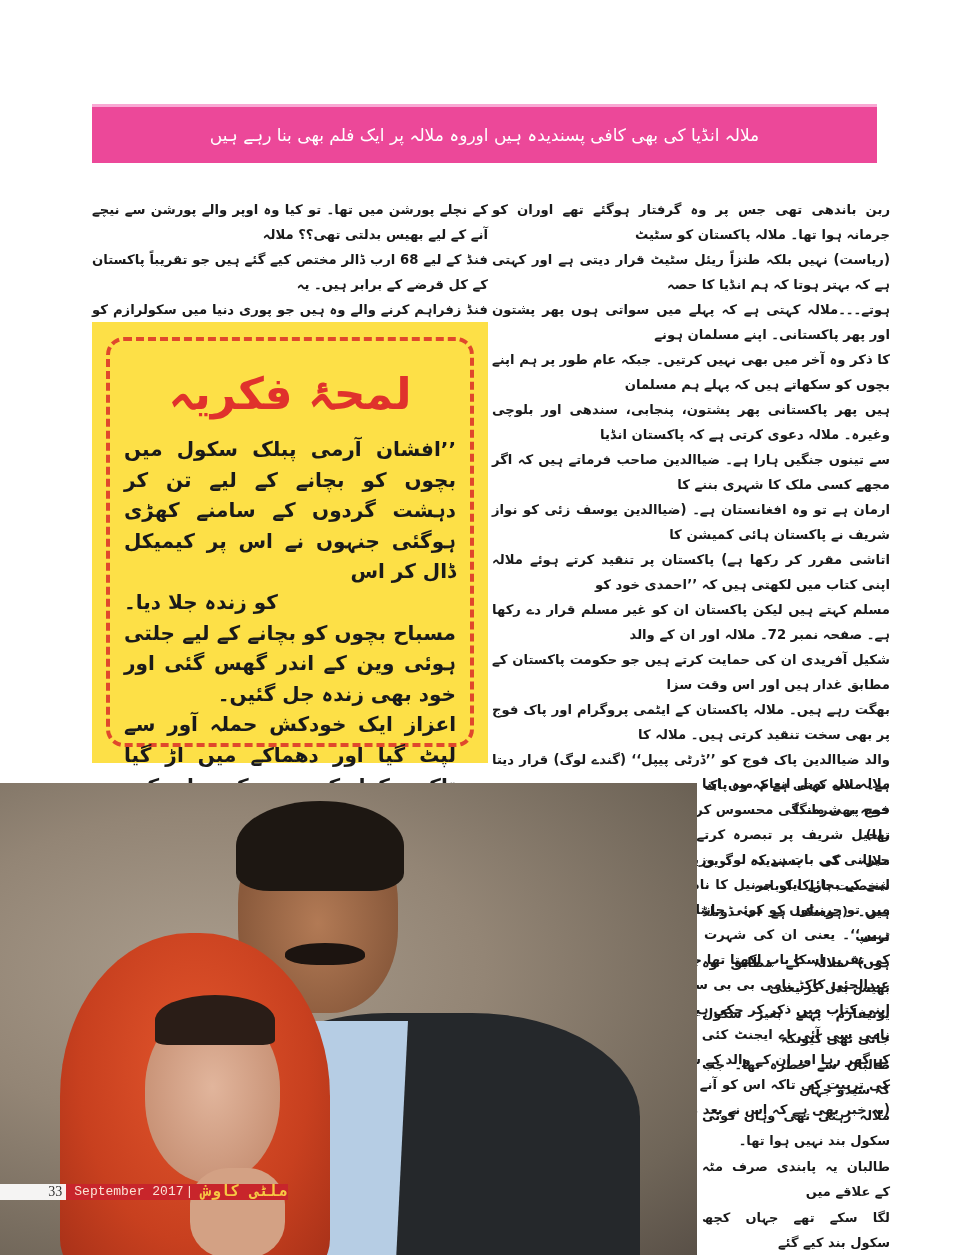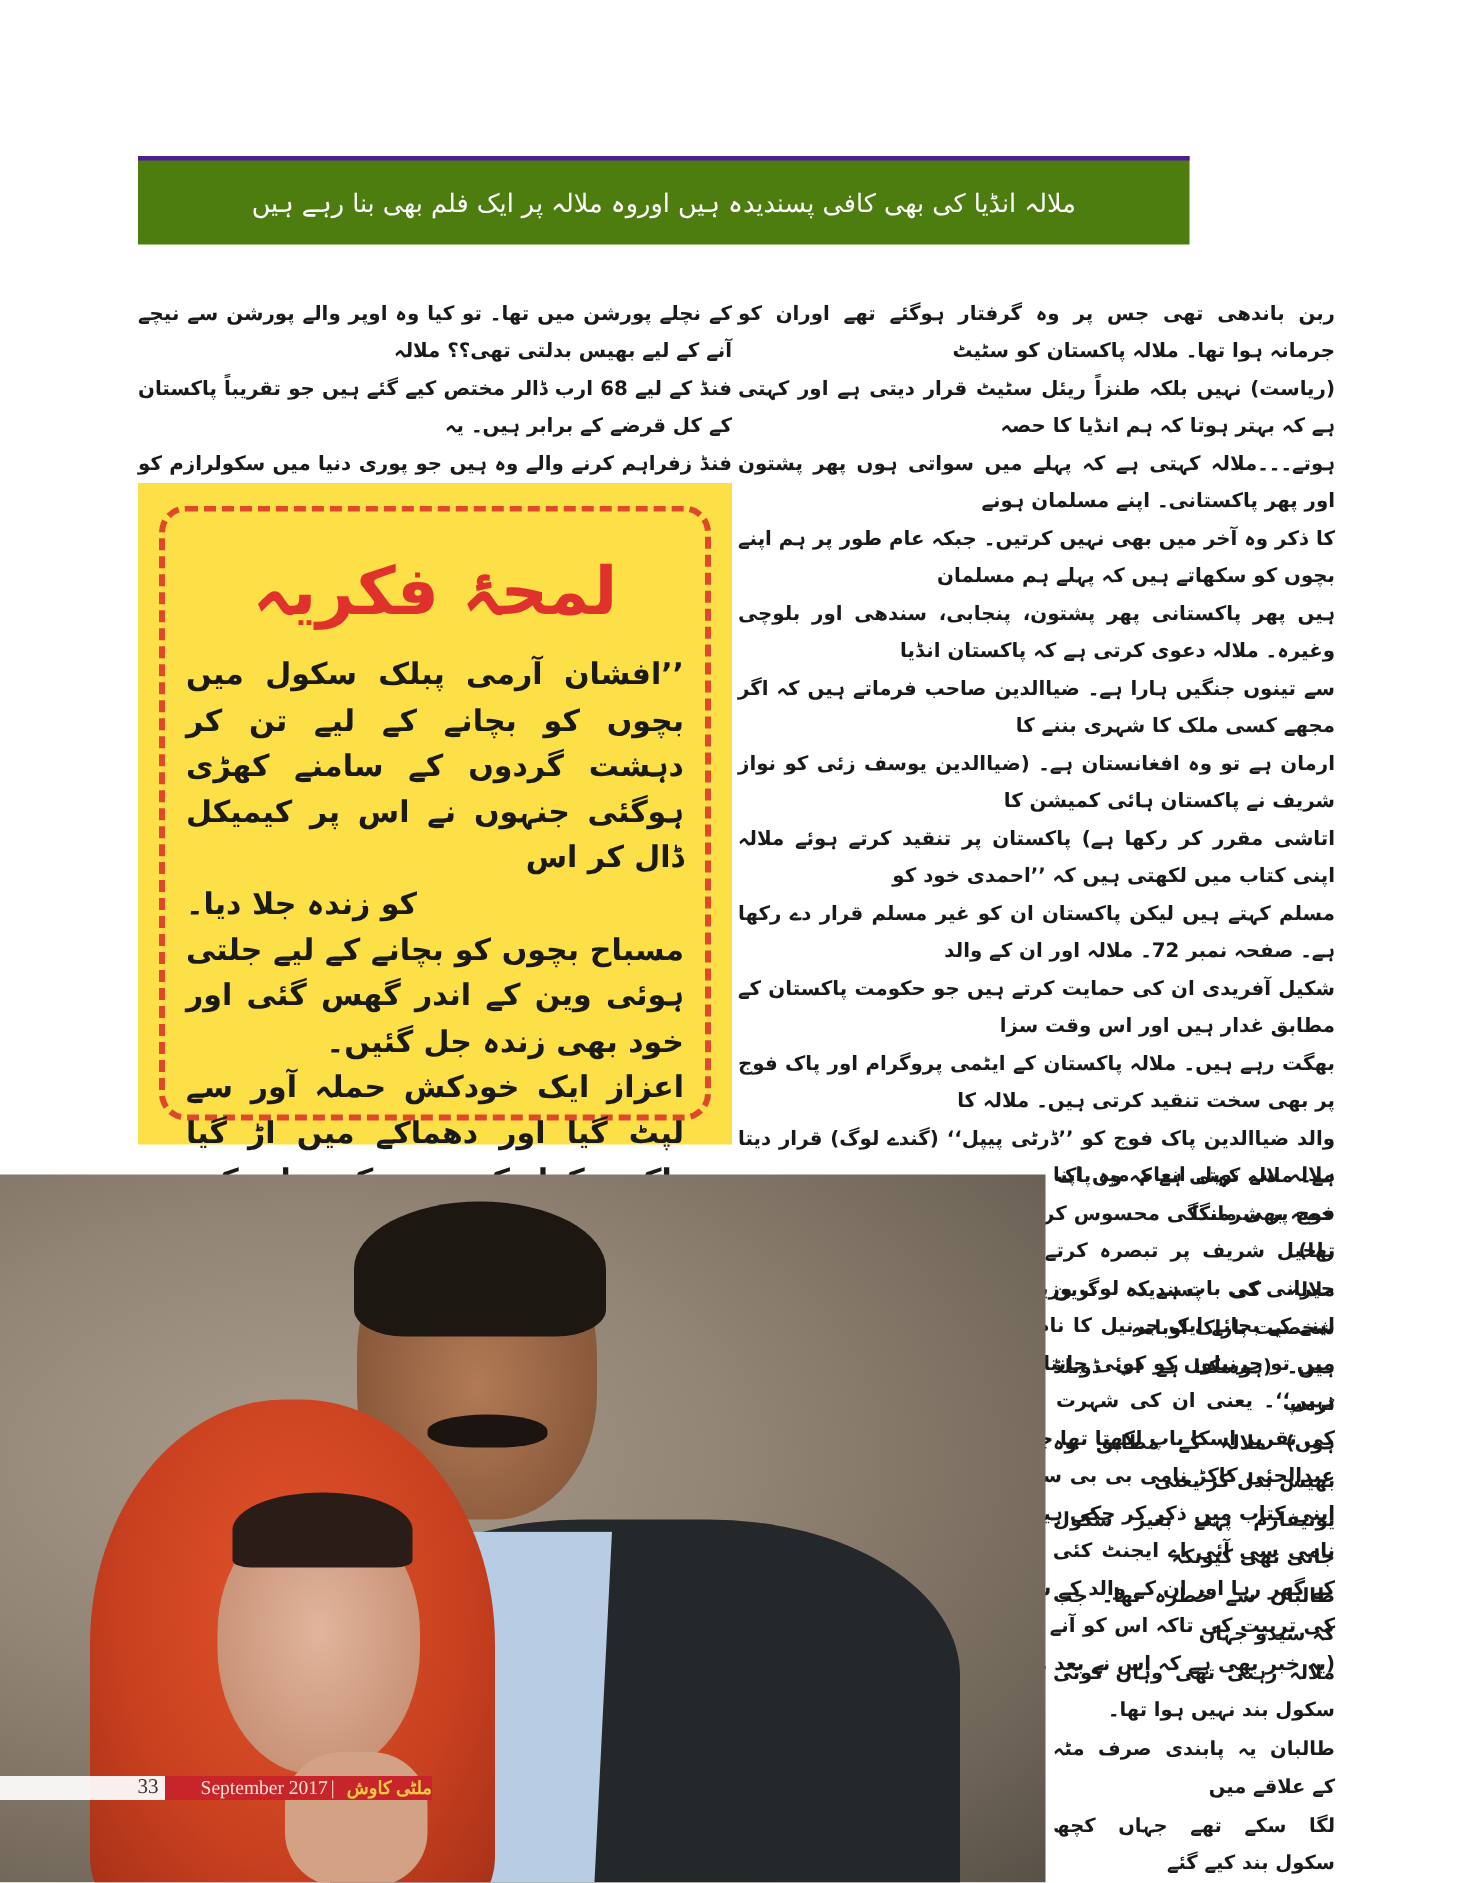--- a/index.html
+++ b/index.html
@@ -3,23 +3,23 @@
 <meta charset="utf-8">
 <style>
   html, body { margin: 0; padding: 0; }
   body {
     width: 975px; height: 1255px; position: relative; overflow: hidden;
     background: #ffffff;
     font-family: "DejaVu Sans", sans-serif;
     color: #1a1a1a;
   }
   .banner {
-    position: absolute; left: 92px; top: 104px; width: 701px; height: 59px;
-    background: #4d7c0f;
-    border-top: 3px solid #4c1d95;
+    position: absolute; left: 92px; top: 104px; width: 785px; height: 59px;
+    background: #ec4899;
+    border-top: 3px solid #f9a8d4;
     box-sizing: border-box;
     display: flex; align-items: center; justify-content: center;
   }
   .banner-text {
     color: #ffffff; font-size: 17px; direction: rtl; white-space: nowrap;
   }
   .col {
     position: absolute; direction: rtl; text-align: justify;
     font-size: 13.2px; line-height: 25px; font-weight: bold;
   }
@@ -98,27 +98,27 @@
     position: absolute; left: 0; top: 1184px; height: 16px; width: 288px;
     display: flex;
   }
   .footer-white {
     width: 112px; height: 16px; background: rgba(255,255,255,0.92);
     color: #333; font-family: "Liberation Serif", serif; font-size: 14px;
     text-align: right; line-height: 16px; box-sizing: border-box; padding-right: 4px;
   }
   .footer-red {
     flex: 1; height: 16px; background: #c8252b;
-    color: #fbe3d5; font-family: Liberation Serif, serif; font-size: 13px;
-    line-height: 16px; display: flex; align-items: center; padding-left: 24px;
+    color: #fbe3d5; font-family: Liberation Mono, monospace; font-size: 13px;
+    line-height: 16px; display: flex; align-items: center; padding-left: 8px;
     white-space: nowrap;
   }
   .footer-divider { margin-left: 2px; color: #fbe3d5; }
   .footer-logo {
-    margin-left: 8px; color: #f6c844; font-weight: bold; font-size: 12px; direction: rtl;
+    margin-left: 8px; color: #f6c844; font-weight: bold; font-size: 16px; direction: rtl;
   }
 </style>
 </head>
 <body>
 
 <div class="banner">
   <span class="banner-text">ملالہ انڈیا کی بھی کافی پسندیدہ ہیں اوروہ ملالہ پر ایک فلم بھی بنا رہے ہیں</span>
 </div>
 
 <div class="col col-left-top">

